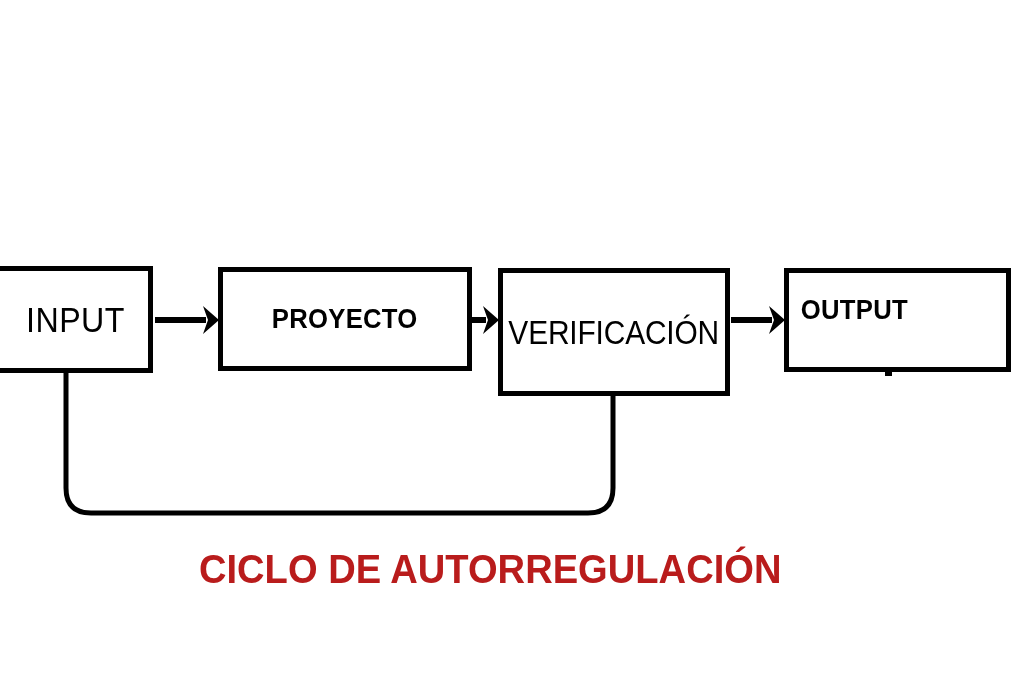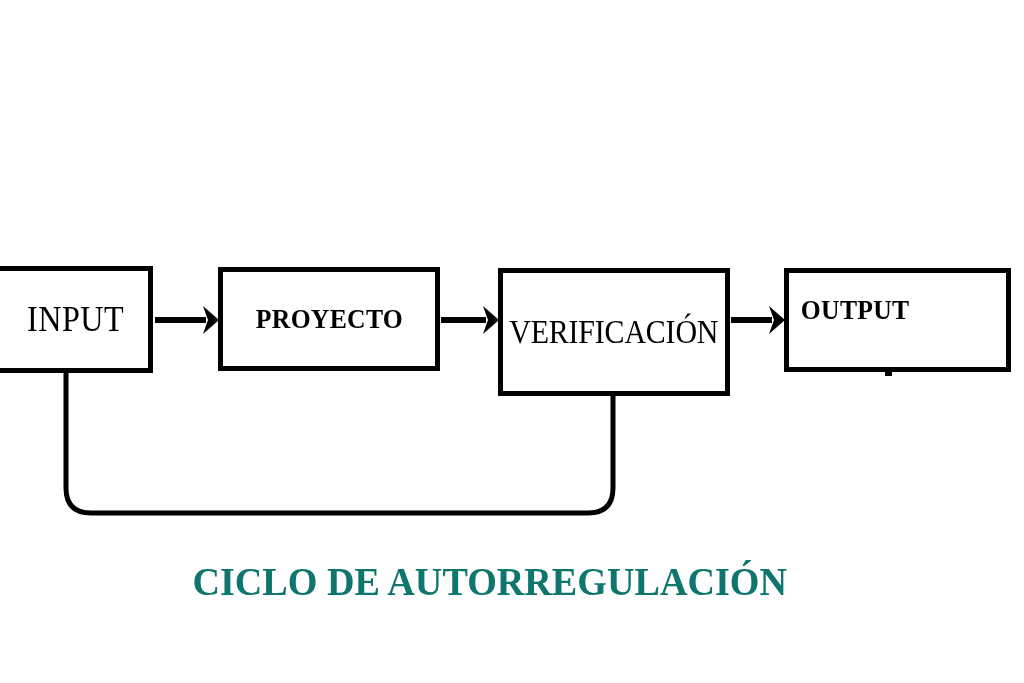--- a/index.html
+++ b/index.html
@@ -10,21 +10,20 @@
   body {
     font-family: "Liberation Sans", sans-serif;
     -webkit-font-smoothing: antialiased;
   }
   #canvas {
     position: relative;
     width: 1024px;
     height: 683px;
     background: #ffffff;
     overflow: hidden;
-    font-family: Liberation Serif, serif;
   }
 
   
   .node {
     position: absolute;
     box-sizing: border-box;
     border: 5px solid #000000;
     background: #ffffff;
     display: flex;
     align-items: center;
@@ -45,21 +44,21 @@
     font-size: 35px;
     font-weight: 400;
     letter-spacing: 0.5px;
     transform: scaleX(0.92);
     padding-left: 6px;
   }
 
   #node-proyecto {
     left: 218px;
     top: 267px;
-    width: 222px;
+    width: 254px;
     height: 104px;
   }
   #node-proyecto .node-label {
     font-size: 27px;
     font-weight: 700;
     letter-spacing: 0.3px;
     transform: scaleX(0.95);
   }
 
   #node-verificacion {
@@ -104,25 +103,24 @@
 
   
   #caption {
     position: absolute;
     left: 0;
     top: 548px;
     width: 980px;
     text-align: center;
     font-size: 41px;
     font-weight: 700;
-    color: #0f766e;
+    color: #b91c1c;
     letter-spacing: 0px;
     white-space: nowrap;
     line-height: 1.05;
-    margin-top: 12px;
   }
   #caption .cap-text {
     display: inline-block;
     transform: scaleX(0.93);
   }
 </style>
 </head>
 <body>
 
 <div id="canvas">

